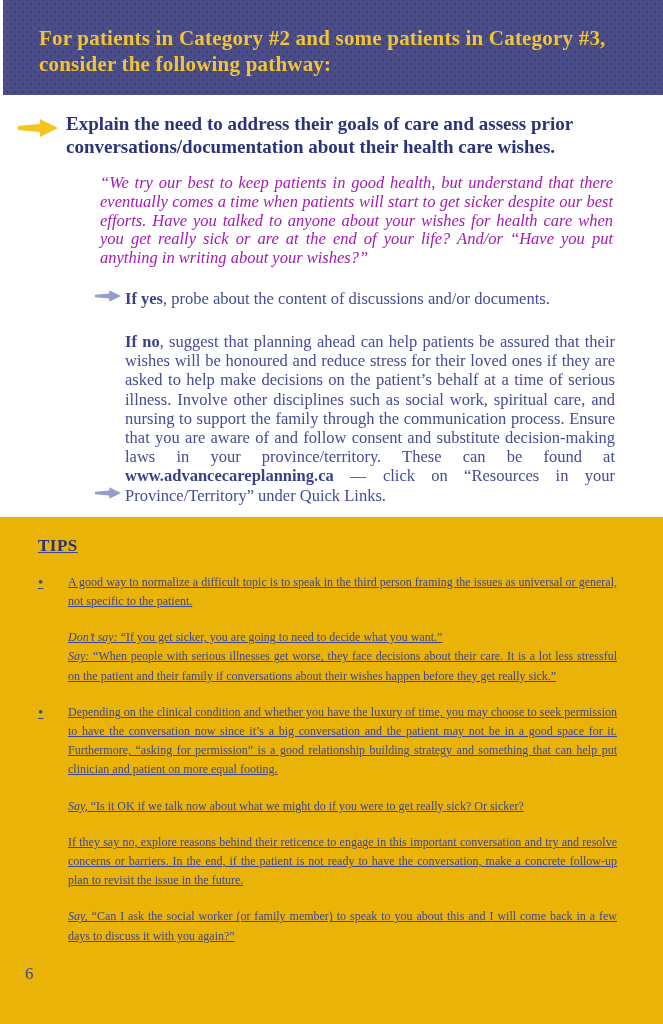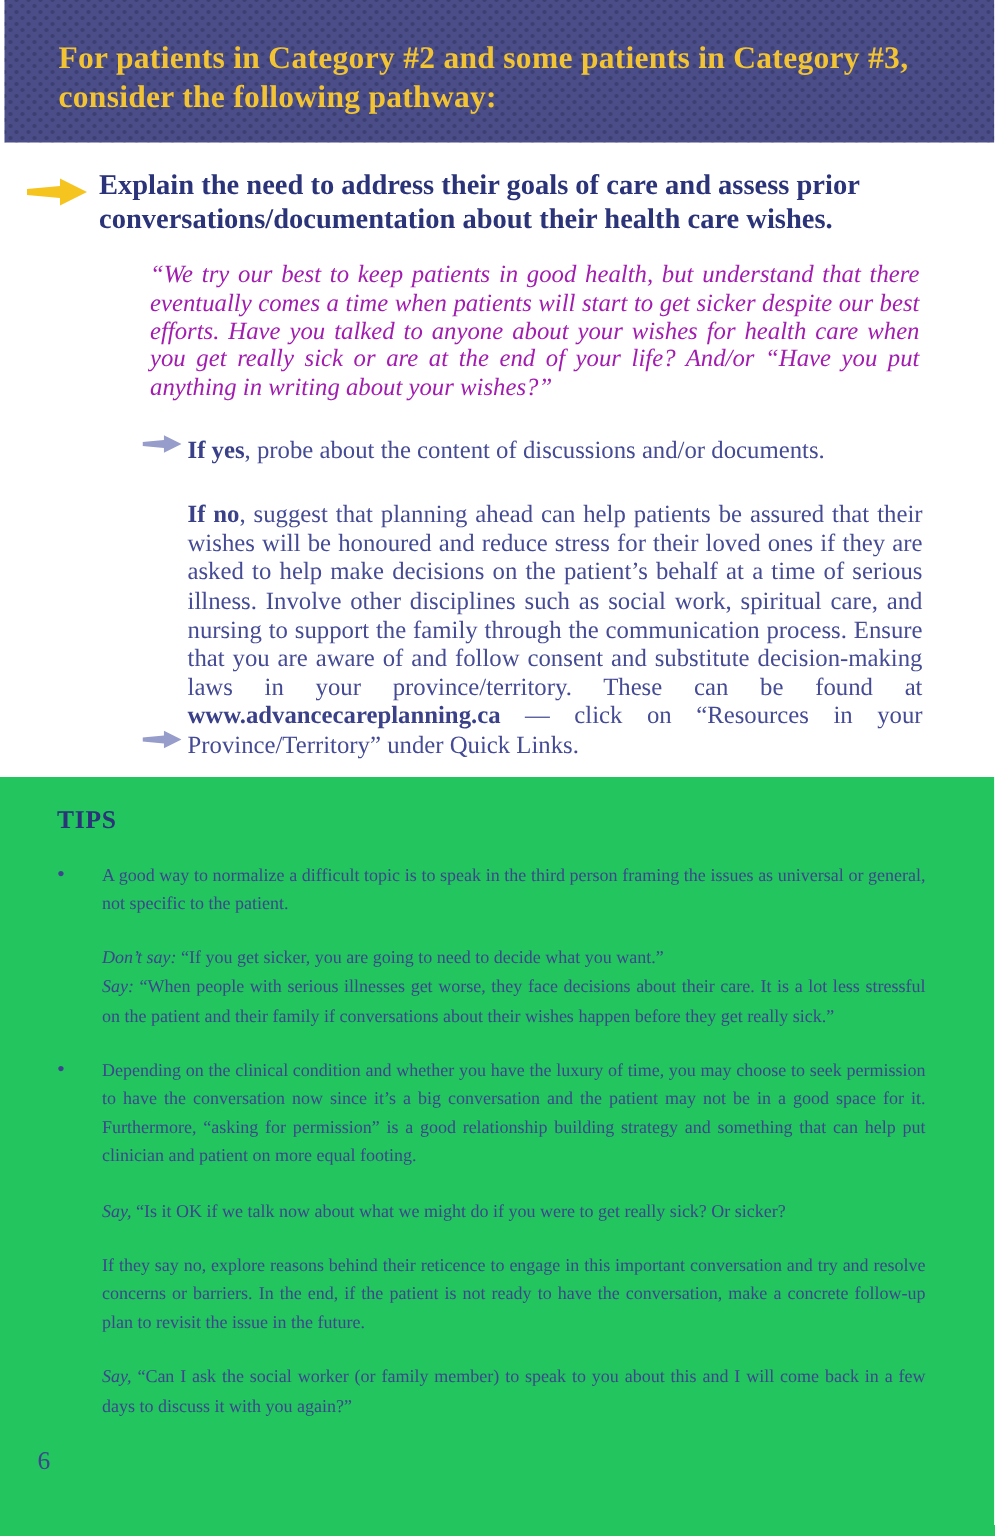--- a/index.html
+++ b/index.html
@@ -42,22 +42,22 @@
   .branch-2 { margin:24px 0 0 95px; }
   .branch-arrow { flex:none; width:30px; padding-top:3px; }
   .branch-text {
     flex:1; font-size:16.5px; line-height:19.2px; color:#454b94;
     text-align:justify;
   }
   .branch-text b { color:#3a4189; }
 
   
   .tips {
-    flex:1; min-height:0; margin-top:12px; background:#22c55e;
-    box-sizing:border-box; padding:19px 46px 0 38px; color:#3e458e;
+    flex:1; min-height:0; margin-top:12px; background:#eab308;
+    box-sizing:border-box; padding:19px 46px 0 38px; color:#3e458e;text-decoration:underline;
   }
   .tips-heading {
     font-weight:bold; font-size:17px; color:#2b3379; letter-spacing:0.5px;
   }
   .tip-block { display:flex; margin-top:17px; }
   .tip-bullet { flex:none; width:30px; font-size:15px; padding-top:1px; }
   .tip-text, .tip-para {
     font-size:12px; line-height:19.2px; text-align:justify; color:#3e458e;
   }
   .tip-para { margin:17px 0 0 30px; }

